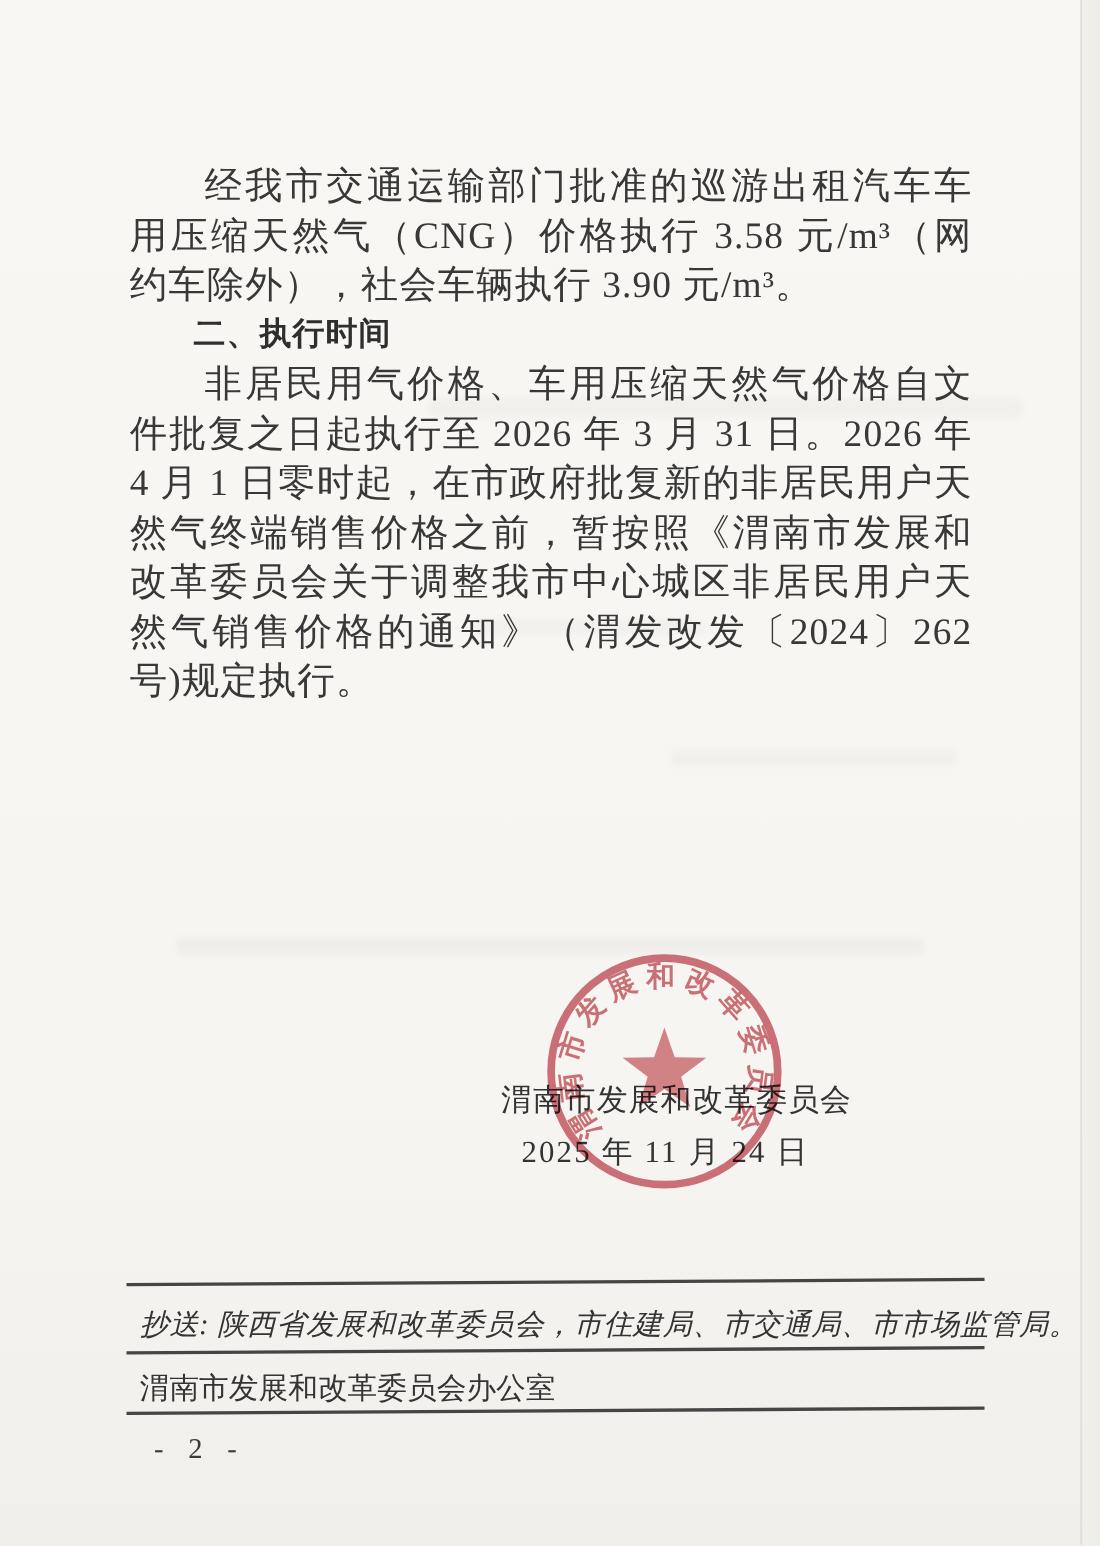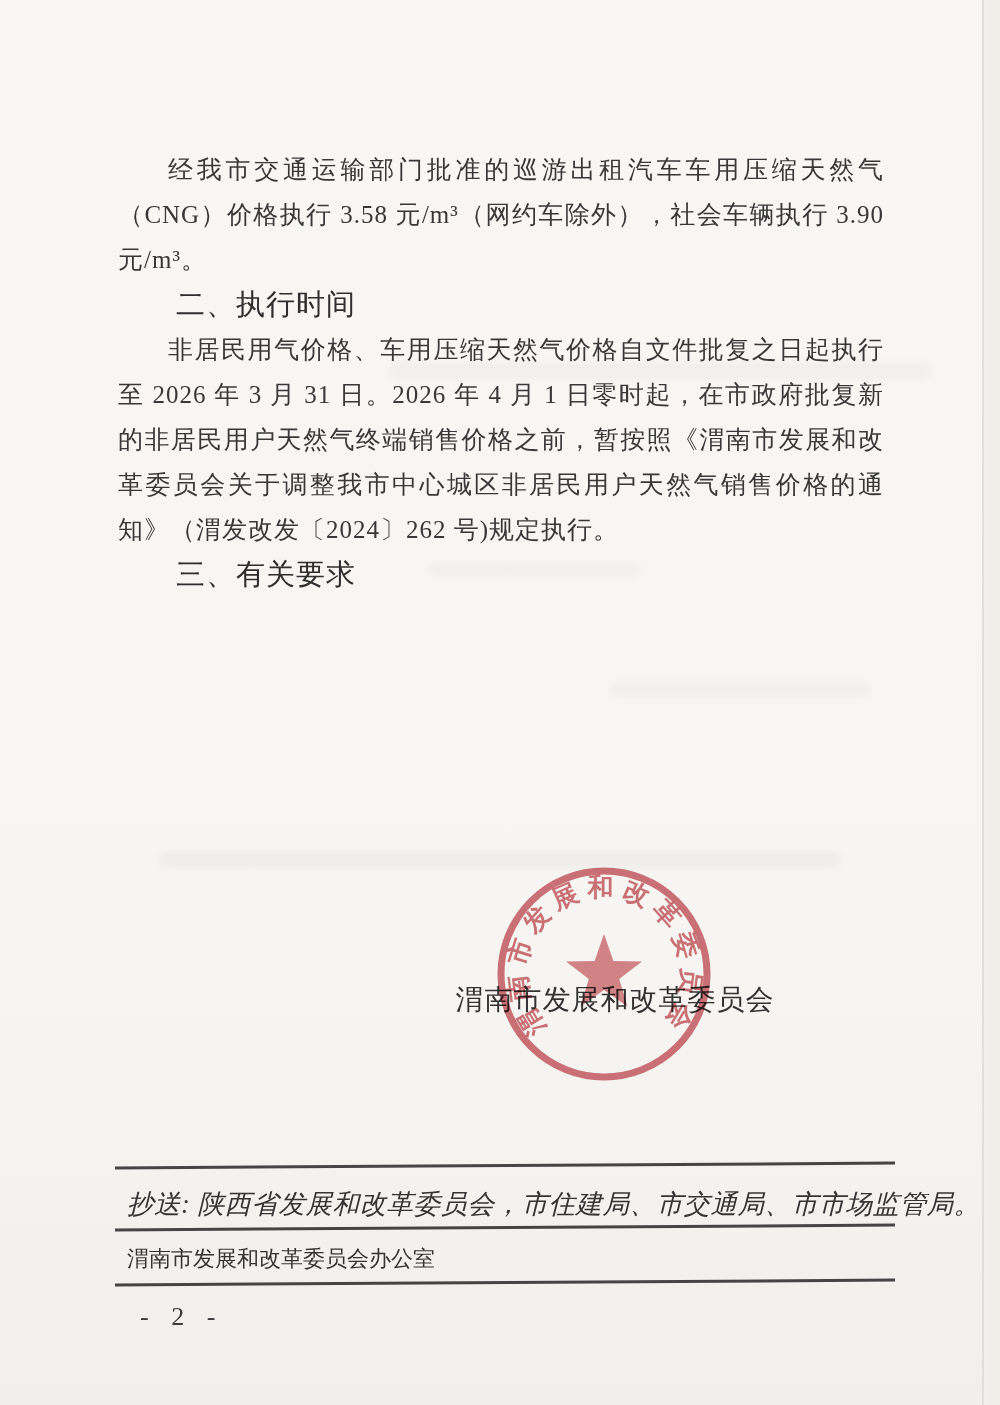--- a/index.html
+++ b/index.html
@@ -20,25 +20,25 @@
   }
   .edge-shade{
     position:absolute;left:984px;top:0;width:16px;height:1405px;
     background:linear-gradient(90deg,#f2f0ec,#efede8);
   }
   
   .doc-body{
     position:absolute;left:118px;top:147px;width:766px;
   }
   .doc-body p{
-    margin:0;font-size:25px;line-height:45px;
+    margin:0;font-size:34px;line-height:45px;
     text-align:justify;text-indent:2em;letter-spacing:1px;color:#383838;
   }
   .doc-body h2{
-    margin:0;font-size:29px;line-height:45px;font-weight:400;
+    margin:0;font-size:29px;line-height:45px;font-weight:700;
     text-indent:2em;letter-spacing:1px;color:#2e2e2e;
     font-family:"Liberation Sans","DejaVu Sans",sans-serif;
   }
   
   .sig-issuer{
     position:absolute;left:440px;top:981px;width:350px;text-align:center;
     font-size:28px;letter-spacing:1px;color:#333;
   }
   .sig-date{
     position:absolute;left:440px;top:1028px;width:330px;text-align:center;
@@ -59,21 +59,21 @@
   .rule-c{top:1281px;}
   .cc-line{
     position:absolute;left:127px;top:1186px;width:762px;
     font-size:26.5px;letter-spacing:0.5px;color:#343434;
     white-space:nowrap;
     font-style:italic;
   }
   .office-row{
     position:absolute;left:127px;top:1244px;width:752px;
     display:flex;justify-content:space-between;align-items:flex-start;
-    font-size:22px;color:#343434;
+    font-size:27px;color:#343434;
   }
   .page-num{
     position:absolute;left:140px;top:1302px;
     font-size:26px;letter-spacing:8px;color:#3c3c3c;
   }
   
   .ghost{
     position:absolute;background:#8a8a8a;border-radius:6px;
     opacity:0.06;filter:blur(3px);
   }
@@ -91,24 +91,24 @@
   <div class="edge-shade"></div>
   <div class="ghost ghost-1"></div>
   <div class="ghost ghost-2"></div>
   <div class="ghost ghost-3"></div>
   <div class="ghost ghost-4"></div>
 
   <div class="doc-body">
     <p>经我市交通运输部门批准的巡游出租汽车车用压缩天然气（CNG）价格执行 3.58 元/m³（网约车除外），社会车辆执行 3.90 元/m³。</p>
     <h2>二、执行时间</h2>
     <p>非居民用气价格、车用压缩天然气价格自文件批复之日起执行至 2026 年 3 月 31 日。2026 年 4 月 1 日零时起，在市政府批复新的非居民用户天然气终端销售价格之前，暂按照《渭南市发展和改革委员会关于调整我市中心城区非居民用户天然气销售价格的通知》（渭发改发〔2024〕262 号)规定执行。</p>
-    <h2>三、有关要求</h2>
   </div>
 
   <div class="sig-issuer">渭南市发展和改革委员会</div>
+  <div class="sig-date">2025 年 11 月 24 日</div>
 
   <svg class="stamp" viewBox="0 0 220 220">
     <defs>
       <path id="arcPath" d="M 46.1,154.7 A 78,78 0 1 1 173.9,154.7" fill="none"></path>
     </defs>
     <circle cx="110" cy="110" r="103" fill="none" stroke="#c0424c" stroke-width="7" opacity="0.9"></circle>
     <polygon points="110,70 119.4,97.1 148,97.6 125.2,114.9 133.5,142.4 110,126 86.5,142.4 94.8,114.9 72,97.6 100.6,97.1" fill="#c9525b" opacity="0.85"></polygon>
     <text font-size="26" fill="#c0424c" letter-spacing="7" font-family="Liberation Sans, DejaVu Sans, sans-serif" font-weight="600" opacity="0.9">
       <textPath href="#arcPath" startOffset="50%" text-anchor="middle">渭南市发展和改革委员会</textPath>
     </text>

